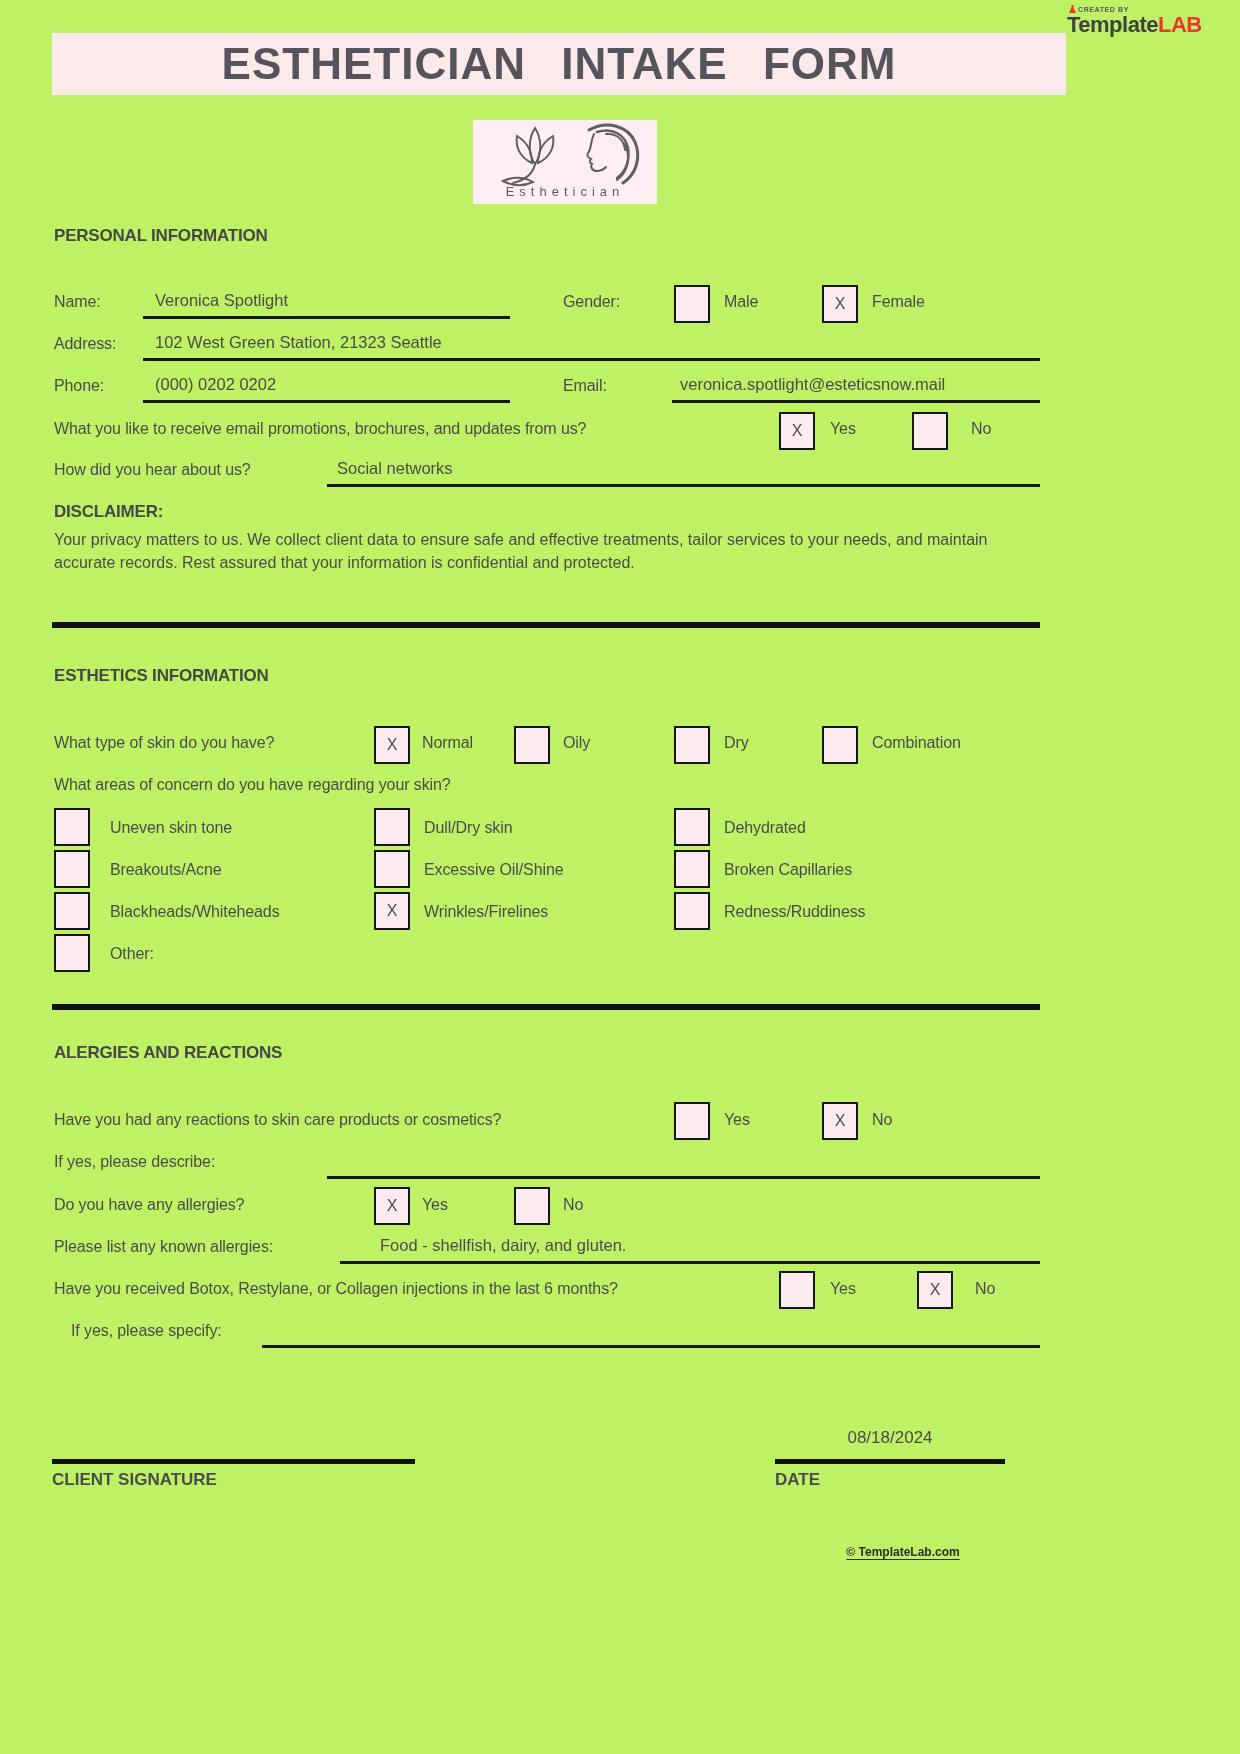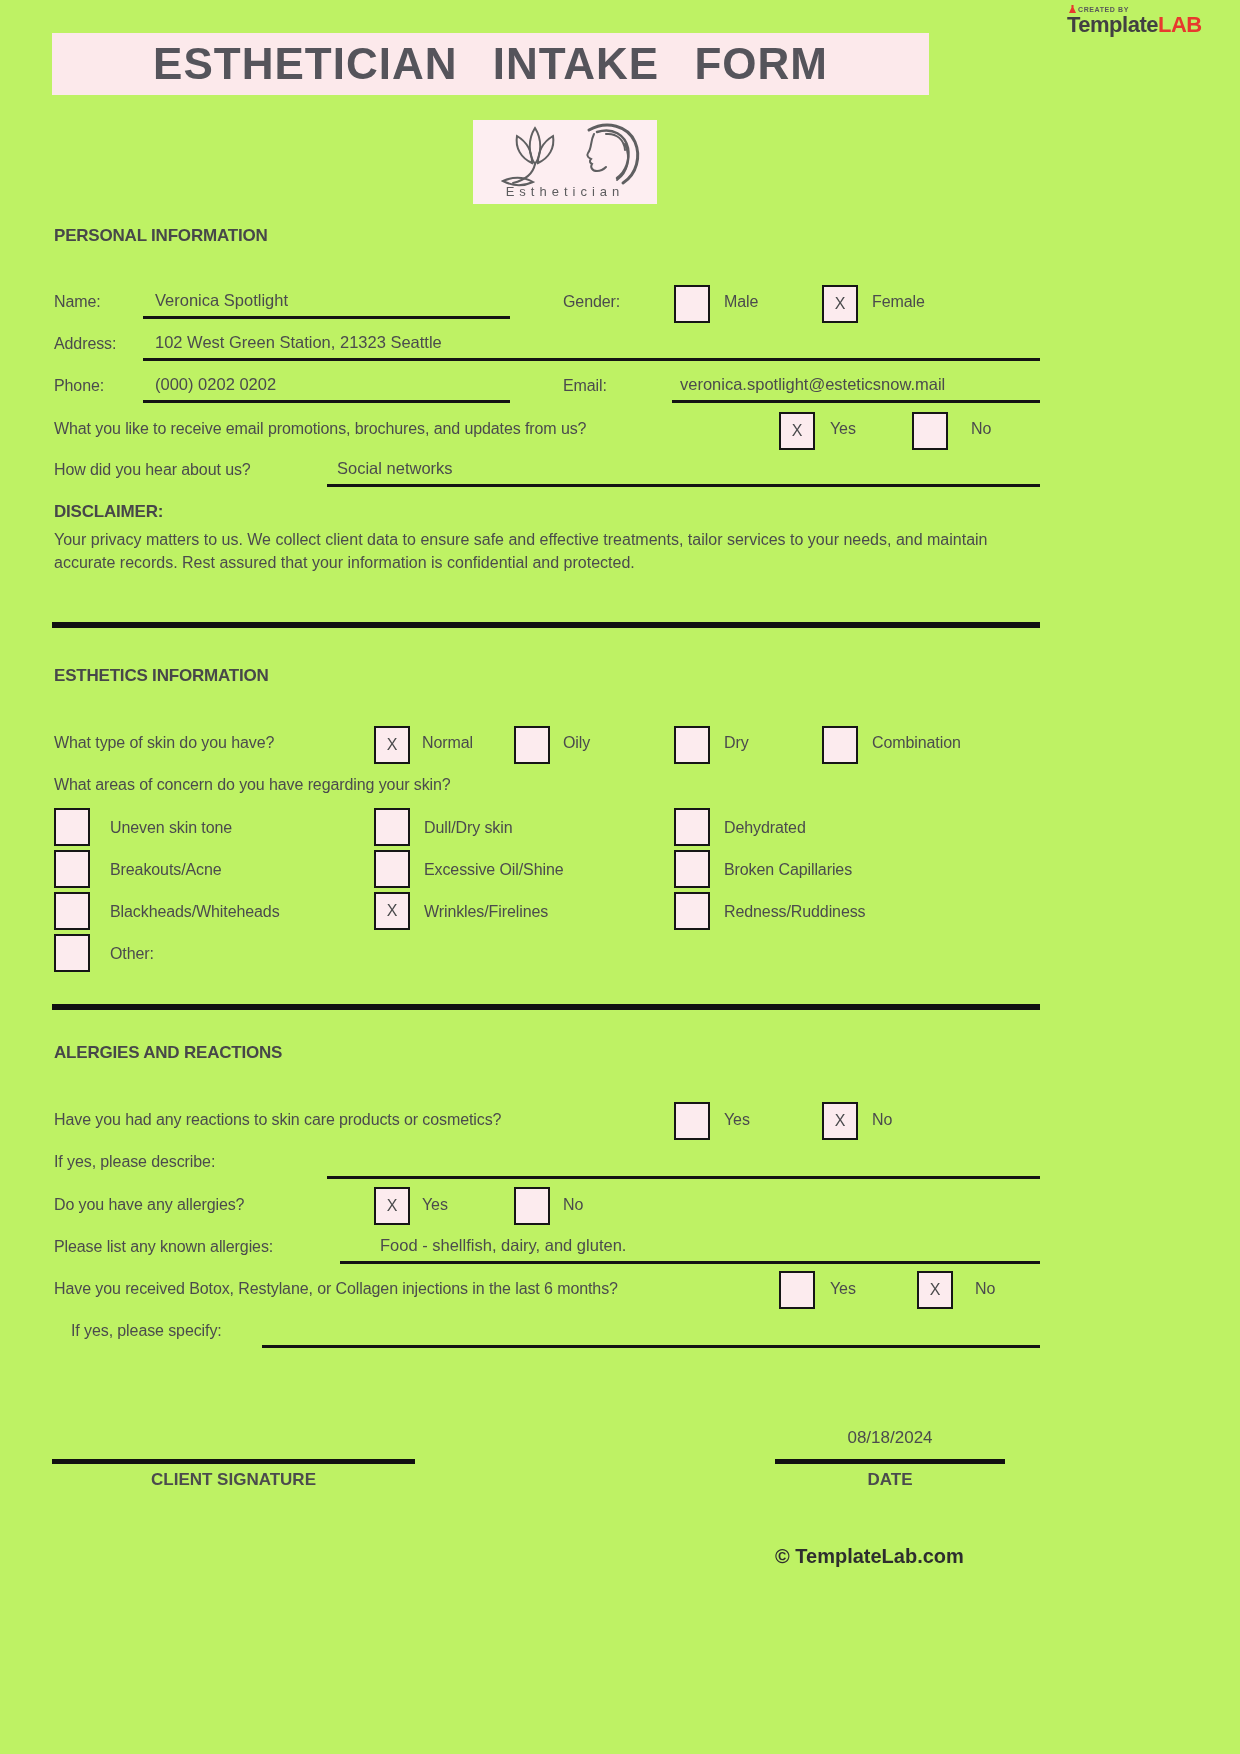--- a/index.html
+++ b/index.html
@@ -7,37 +7,37 @@
         font-family:"Liberation Sans",sans-serif;color:#4b4b4d;overflow:hidden;}
   .lbl{position:absolute;font-size:16px;letter-spacing:-0.1px;white-space:nowrap;color:#4b4b4d;}
   .hd{position:absolute;font-size:17px;font-weight:bold;color:#474749;letter-spacing:-0.2px;white-space:nowrap;}
   .cb{position:absolute;width:36px;height:38px;background:#fcebee;border:2px solid #161616;
       box-sizing:border-box;display:flex;align-items:center;justify-content:center;
       font-size:16px;color:#4b4b4d;cursor:pointer;}
   .field{position:absolute;border-bottom:3px solid #141414;font-size:16.5px;color:#4b4b4d;
          display:flex;align-items:flex-end;padding:0 0 6px 12px;box-sizing:border-box;height:34px;white-space:nowrap;}
   .rule{position:absolute;background:#111111;height:6px;}
   .sigline{position:absolute;background:#111111;height:5px;}
-  .banner{position:absolute;left:52px;top:33px;width:877px;height:62px;background:#fce9eb;
+  .banner{position:absolute;left:52px;top:33px;width:1014px;height:62px;background:#fce9eb;
           display:flex;align-items:center;justify-content:center;}
   .title{font-size:44px;font-weight:bold;color:#55545b;letter-spacing:1px;word-spacing:22px;white-space:nowrap;}
   .brand{position:absolute;top:5px;right:33px;width:140px;}
   .brand-top{font-size:7px;font-weight:bold;letter-spacing:0.6px;color:#58585a;display:flex;align-items:center;gap:2px;margin:0 0 1px 2px;}
   .flask{display:inline-block;width:7px;height:8px;background:#e8392e;
          clip-path:polygon(35% 0,65% 0,65% 35%,100% 100%,0 100%,35% 35%);}
   .brand-main{font-size:22px;font-weight:bold;letter-spacing:-0.5px;line-height:1;color:#414042;white-space:nowrap;}
   .brand-lab{color:#e8392e;}
   .logo{position:absolute;left:473px;top:120px;width:184px;height:84px;background:#fdeef1;}
   .logo-caption{position:absolute;bottom:5px;left:0;width:100%;text-align:center;
                 font-size:13px;letter-spacing:5px;color:#5c5c5e;}
   .para{position:absolute;left:54px;top:528px;width:958px;font-size:16px;line-height:23px;color:#4b4b4d;}
-  .sig-label{position:absolute;font-size:17px;font-weight:bold;color:#4b4b4d;text-align:center;}
+  .sig-label{position:absolute;font-size:17px;font-weight:bold;color:#4b4b4d;}
   .date-val{position:absolute;left:775px;top:1428px;width:230px;text-align:center;font-size:17px;color:#4b4b4d;}
-  .copyright{position:absolute;top:1545px;left:775px;width:256px;text-align:left;font-size:20px;
-             font-weight:bold;color:#2e2e2e;text-underline-offset:3px;cursor:pointer;}
+  .copyright{position:absolute;top:1545px;left:775px;width:256px;text-align:center;font-size:12px;
+             font-weight:bold;color:#2e2e2e;text-decoration:underline;text-underline-offset:3px;cursor:pointer;}
 </style>
 </head>
 <body>
 
 <div class="page">
 
   <div class="brand">
     <div class="brand-top">
       <span class="flask"></span>
       <span>CREATED BY</span>

